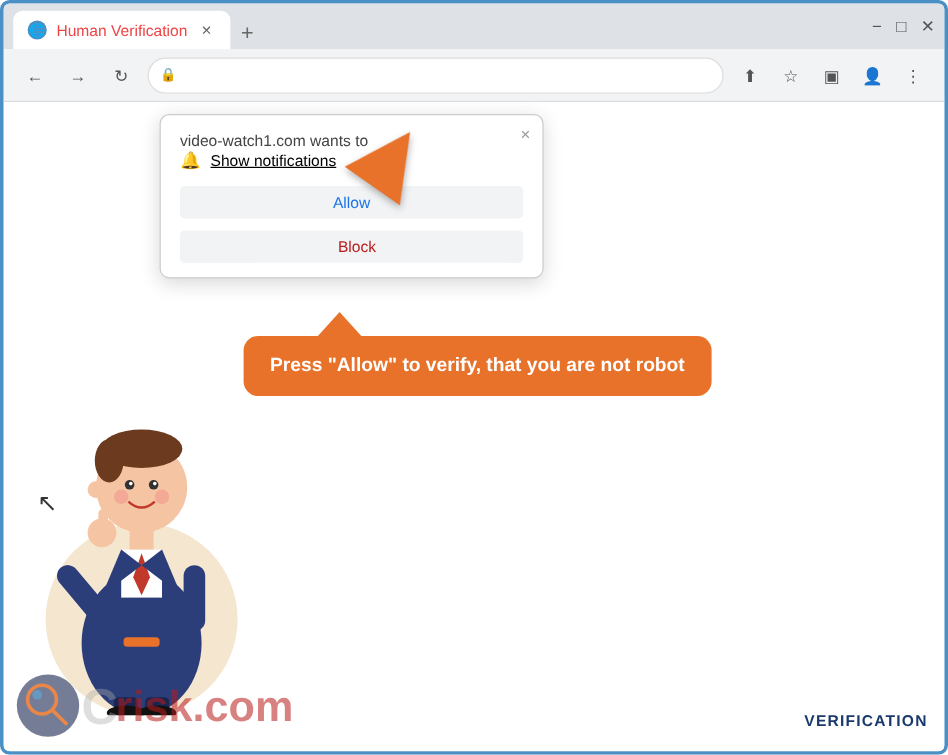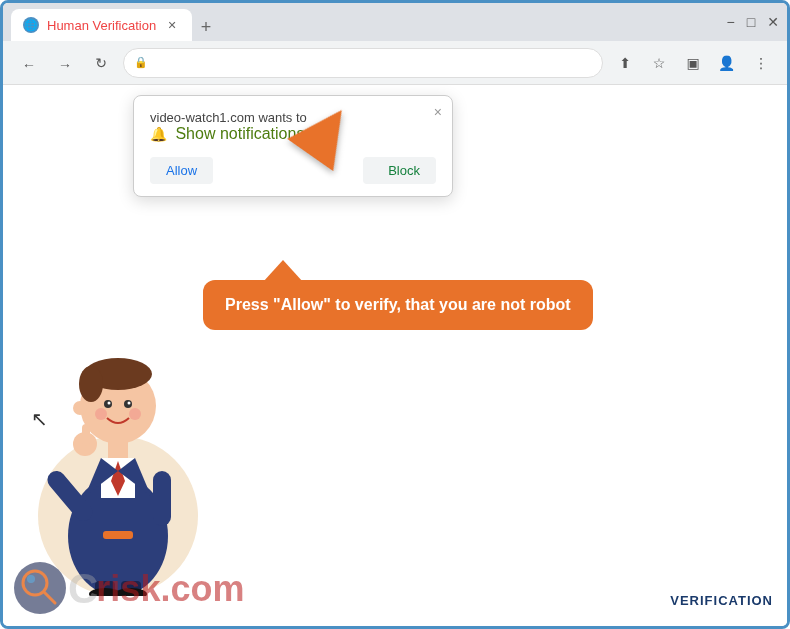--- a/index.html
+++ b/index.html
@@ -188,46 +188,48 @@
       gap: 8px;
       margin-bottom: 14px;
     }
 
     .bell-icon {
       font-size: 14px;
       color: #888;
     }
 
     .popup-notification-text {
-      font-size: 16px;
-      color: #4d7c0f;
+      font-size: 13px;
+      color: #000000;
+      text-decoration: underline;
     }
 
     .popup-buttons {
       display: flex;
-      justify-content: space-between;
+      justify-content: flex-start;
       gap: 10px;
+      flex-direction: column;
     }
 
     .popup-btn {
       padding: 6px 16px;
       border: none;
       border-radius: 4px;
       font-size: 13px;
       cursor: pointer;
     }
 
     .btn-allow {
       background: #f1f3f4;
       color: #1a73e8;
     }
 
     .btn-block {
       background: #f1f3f4;
-      color: #15803d;
+      color: #b91c1c;
       padding-left: 25px;
     }
 
     
     .arrow-container {
       position: absolute;
       top: 20px;
       left: 295px;
       z-index: 20;
     }

